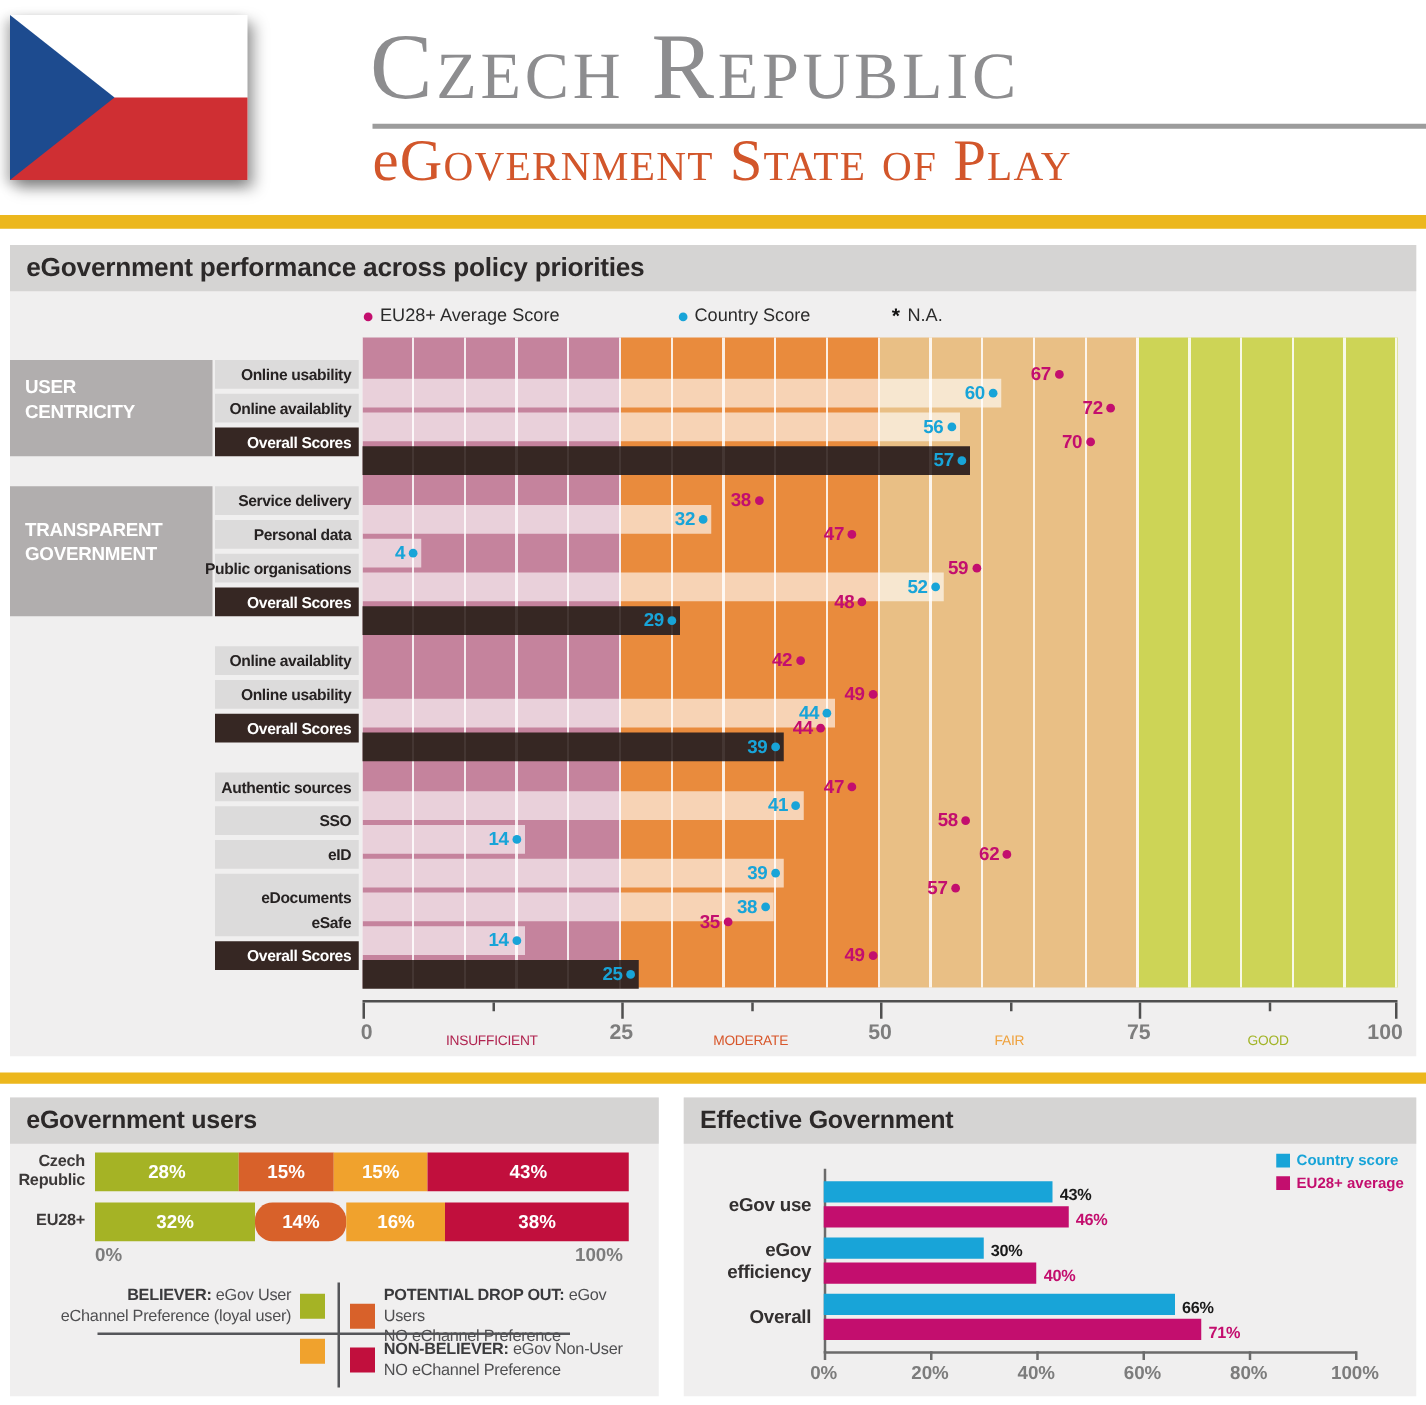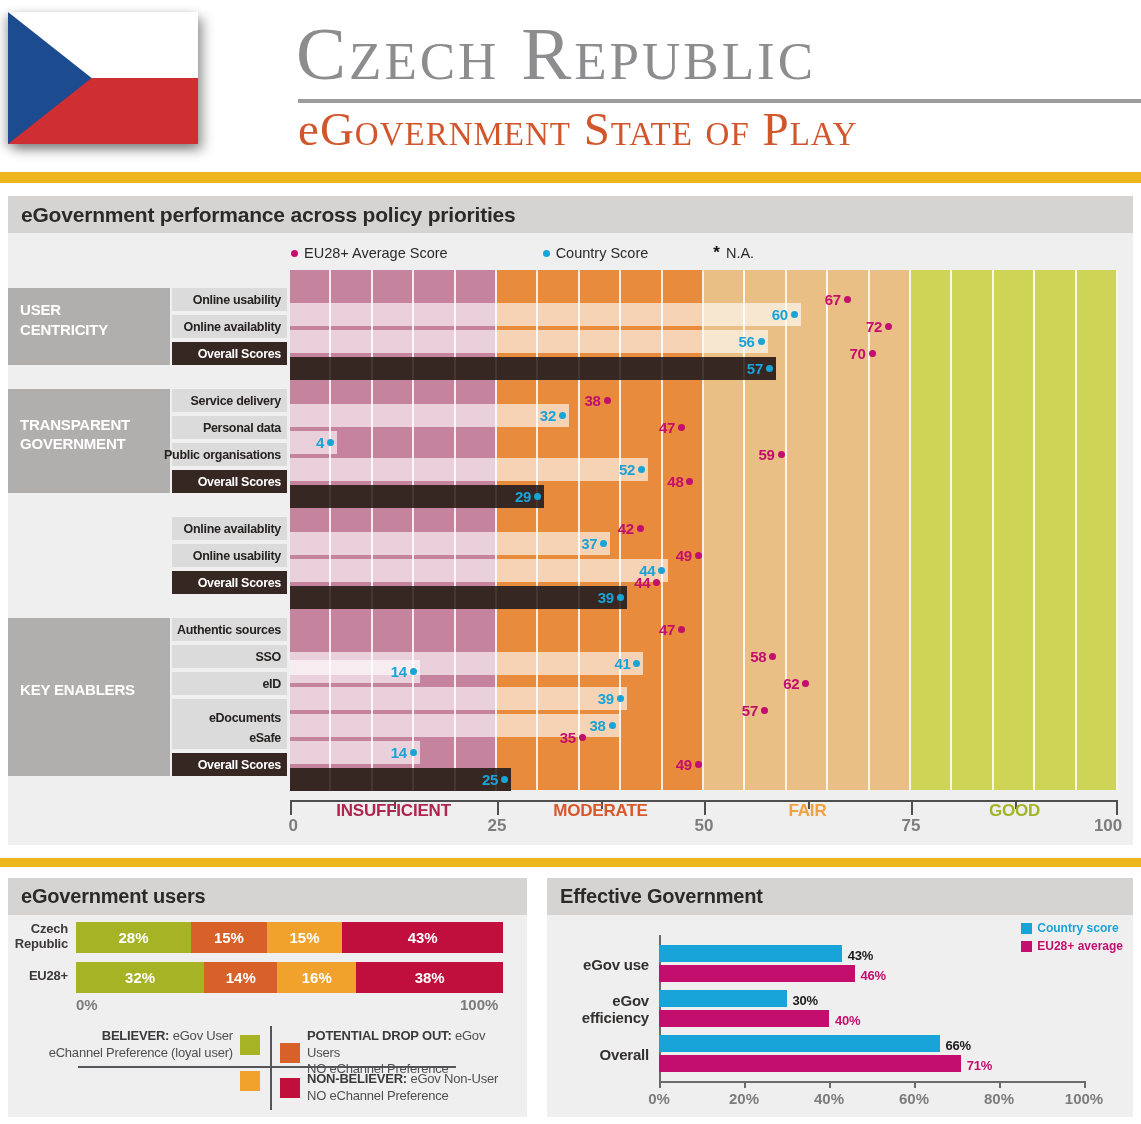--- a/index.html
+++ b/index.html
@@ -60,21 +60,21 @@
   .val{font-size:15px;font-weight:bold;color:#18a4d8;letter-spacing:-0.3px;}
   .eu{position:absolute;top:0;height:100%;width:40px;display:flex;align-items:center;
         justify-content:flex-end;gap:3px;}
   .val-eu{font-size:15px;font-weight:bold;color:#c30e6e;letter-spacing:-0.3px;}
   #pol-axis{position:absolute;left:282px;top:604px;width:828px;height:45px;}
   .ax-line{position:absolute;left:0;top:0;width:828px;height:2px;background:#4f4f4f;}
   .tick{position:absolute;width:2px;background:#4f4f4f;top:2px;}
   .tick.long{height:13px;}
   .tick.short{height:7px;}
   .ax-num{position:absolute;top:16px;font-size:17px;font-weight:bold;color:#7d7d7d;}
-  .ax-zone{position:absolute;top:1px;font-size:17px;font-weight:bold;letter-spacing:-0.2px;
+  .ax-zone{position:absolute;top:27px;font-size:11px;font-weight:normal;letter-spacing:-0.2px;
         transform:translateX(-50%);white-space:nowrap;}
 
   
   .u-lbl{position:absolute;left:0;width:60px;text-align:right;font-weight:bold;font-size:13px;
         color:#3c3939;line-height:1.15;letter-spacing:-0.2px;}
   .u-bar{position:absolute;left:68px;width:427px;height:31px;display:flex;}
   .u-seg{display:flex;align-items:center;justify-content:center;color:#fff;font-weight:bold;
         font-size:15px;overflow:hidden;}
   .u-ax{position:absolute;top:118px;font-size:15px;font-weight:bold;color:#7c7c7c;}
   .lg-v{left:262px;top:148px;width:2px;height:84px;background:#55565a;}
@@ -186,21 +186,21 @@
             <span class="val">4</span>
             <span class="dot dot-cyan"></span>
           </div>
           <div class="eu" style="left: 355.16px;">
             <span class="val-eu">47</span>
             <span class="dot dot-mag"></span>
           </div>
         </div>
         <div class="row-label" style="left: 164px; top: 173px; width: 115px; height: 23px;">Public organisations</div>
         <div class="plot-row" style="left: 282px; top: 173px; width: 828px; height: 23px;">
-          <div class="bar bar-light" style="width: 358px; padding-left: 28px;">
+          <div class="bar bar-light" style="width: 465px; padding-left: 28px;">
             <span class="val">52</span>
             <span class="dot dot-cyan"></span>
           </div>
           <div class="eu" style="left: 454.52px;">
             <span class="val-eu">59</span>
             <span class="dot dot-mag"></span>
           </div>
         </div>
         <div class="row-label overall" style="left: 164px; top: 200px; width: 115px; height: 23px;">Overall Scores</div>
         <div class="plot-row" style="left: 282px; top: 200px; width: 828px; height: 23px;">
@@ -208,24 +208,20 @@
             <span class="val">29</span>
             <span class="dot dot-cyan"></span>
           </div>
           <div class="eu" style="left: 363.44px;">
             <span class="val-eu">48</span>
             <span class="dot dot-mag"></span>
           </div>
         </div>
         <div class="row-label" style="left: 164px; top: 247px; width: 115px; height: 23px;">Online availablity</div>
         <div class="plot-row" style="left: 282px; top: 247px; width: 828px; height: 23px;">
-          <div class="bar bar-light" style="width: 320.36px;">
-            <span class="val">37</span>
-            <span class="dot dot-cyan"></span>
-          </div>
           <div class="eu" style="left: 313.76px;">
             <span class="val-eu">42</span>
             <span class="dot dot-mag"></span>
           </div>
         </div>
         <div class="row-label" style="left: 164px; top: 274px; width: 115px; height: 23px;">Online usability</div>
         <div class="plot-row" style="left: 282px; top: 274px; width: 828px; height: 23px;">
           <div class="bar bar-light" style="width: 378.32px;">
             <span class="val">44</span>
             <span class="dot dot-cyan"></span>
@@ -239,24 +235,23 @@
         <div class="plot-row" style="left: 282px; top: 301px; width: 828px; height: 23px;">
           <div class="bar bar-dark" style="width: 336.92px;">
             <span class="val">39</span>
             <span class="dot dot-cyan"></span>
           </div>
           <div class="eu" style="left: 330.32px;">
             <span class="val-eu">44</span>
             <span class="dot dot-mag"></span>
           </div>
         </div>
-        <div class="cat-box" style="left: 0px; top: 348px; width: 162px; height: 158px;">KEY ENABLERS</div>
         <div class="row-label" style="left: 164px; top: 348px; width: 115px; height: 23px;">Authentic sources</div>
         <div class="plot-row" style="left: 282px; top: 348px; width: 828px; height: 23px;">
-          <div class="bar bar-light" style="width: 353.48px; margin-top: 19px;">
+          <div class="bar bar-light" style="width: 353.48px;">
             <span class="val">41</span>
             <span class="dot dot-cyan"></span>
           </div>
           <div class="eu" style="left: 355.16px;">
             <span class="val-eu">47</span>
             <span class="dot dot-mag"></span>
           </div>
         </div>
         <div class="row-label" style="left: 164px; top: 375px; width: 115px; height: 23px;">SSO</div>
         <div class="plot-row" style="left: 282px; top: 375px; width: 828px; height: 23px;">
@@ -355,21 +350,21 @@
           </div>
           <div class="u-seg" style="background: rgb(193, 15, 61); flex-grow: 43;">
             <span>43%</span>
           </div>
         </div>
         <div class="u-lbl" style="top: 91px; left: 0px;">EU28+</div>
         <div class="u-bar" style="top: 84px;">
           <div class="u-seg" style="background: rgb(165, 179, 37); flex-grow: 32;">
             <span>32%</span>
           </div>
-          <div class="u-seg" style="background: rgb(216, 97, 42); flex-grow: 14;">
+          <div class="u-seg" style="background: rgb(216, 97, 42); flex-grow: 14; border-radius: 14px;">
             <span>14%</span>
           </div>
           <div class="u-seg" style="background: rgb(240, 162, 45); flex-grow: 16;">
             <span>16%</span>
           </div>
           <div class="u-seg" style="background: rgb(193, 15, 61); flex-grow: 38;">
             <span>38%</span>
           </div>
         </div>
       </div>

